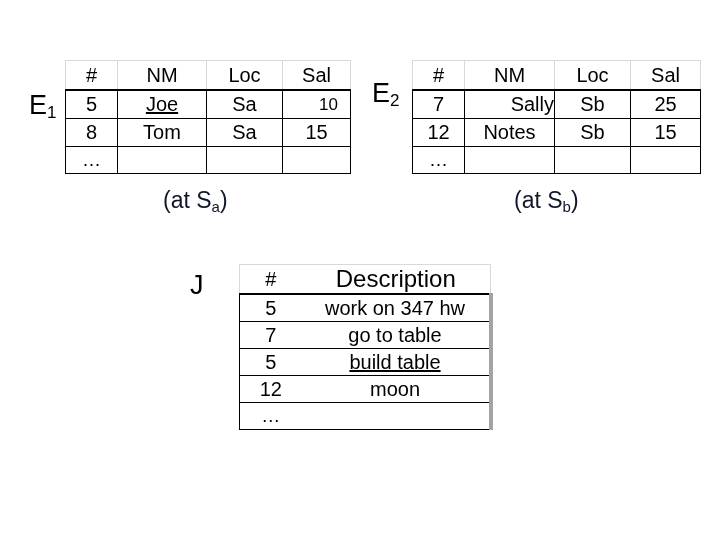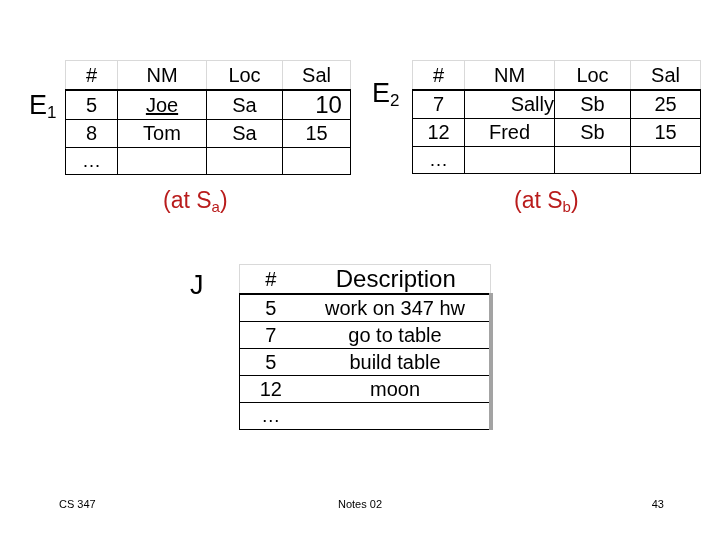--- a/index.html
+++ b/index.html
@@ -94,21 +94,21 @@
     position: relative;
     top: 4px;
   }
 
   
   .site-caption {
     position: absolute;
     font-size: 23px;
     line-height: 1;
     white-space: nowrap;
-    color: #b91c1c;
+    color: #0f172a;
   }
   .site-caption .sub {
     font-size: 15px;
     position: relative;
     top: 4px;
   }
 
   
   .footer {
     position: absolute;
@@ -150,21 +150,21 @@
         <th class="c-rest" style="height:28px; font-size:20px;">NM</th>
         <th class="c-rest" style="height:28px; font-size:20px;">Loc</th>
         <th class="c-rest" style="height:28px; font-size:20px;">Sal</th>
       </tr>
     </thead>
     <tbody>
       <tr>
         <td class="c-num" style="height:27px; font-size:20px;">5</td>
         <td class="c-rest" style="height:27px; font-size:20px;text-decoration:underline;">Joe</td>
         <td class="c-rest" style="height:27px; font-size:20px;">Sa</td>
-        <td class="c-rest" style="height:27px; font-size:24px;padding-left:24px;">10</td>
+        <td class="c-rest" style="height:27px; font-size:17px;padding-left:24px;">10</td>
       </tr>
       <tr>
         <td class="c-num" style="height:27px; font-size:20px;">8</td>
         <td class="c-rest" style="height:27px; font-size:20px;">Tom</td>
         <td class="c-rest" style="height:27px; font-size:20px;">Sa</td>
         <td class="c-rest" style="height:27px; font-size:20px;">15</td>
       </tr>
       <tr>
         <td class="c-num" style="height:26px; font-size:19px;">…</td>
         <td class="c-rest"></td>
@@ -199,21 +199,21 @@
     </thead>
     <tbody>
       <tr>
         <td class="c-num" style="height:27px; font-size:20px;">7</td>
         <td class="c-rest" style="height:27px; font-size:20px;text-align:right;">Sally</td>
         <td class="c-rest" style="height:27px; font-size:20px;">Sb</td>
         <td class="c-rest" style="height:27px; font-size:20px;">25</td>
       </tr>
       <tr>
         <td class="c-num" style="height:27px; font-size:20px;">12</td>
-        <td class="c-rest" style="height:27px; font-size:20px;">Fred</td>
+        <td class="c-rest" style="height:27px; font-size:20px;">Notes</td>
         <td class="c-rest" style="height:27px; font-size:20px;">Sb</td>
         <td class="c-rest" style="height:27px; font-size:20px;">15</td>
       </tr>
       <tr>
         <td class="c-num" style="height:26px; font-size:19px;">…</td>
         <td class="c-rest"></td>
         <td class="c-rest"></td>
         <td class="c-rest"></td>
       </tr>
     </tbody>
@@ -242,32 +242,27 @@
       <tr>
         <td class="c-num" style="height:26px; font-size:20px;">5</td>
         <td class="c-desc" style="height:26px; font-size:20px;">work on 347 hw</td>
       </tr>
       <tr>
         <td class="c-num" style="height:26px; font-size:20px;">7</td>
         <td class="c-desc" style="height:26px; font-size:20px;">go to table</td>
       </tr>
       <tr>
         <td class="c-num" style="height:26px; font-size:20px;">5</td>
-        <td class="c-desc" style="height:26px; font-size:20px;">build table</td>
+        <td class="c-desc" style="height:26px; font-size:20px;text-decoration:underline;">build table</td>
       </tr>
       <tr>
         <td class="c-num" style="height:26px; font-size:20px;">12</td>
         <td class="c-desc" style="height:26px; font-size:20px;">moon</td>
       </tr>
       <tr>
         <td class="c-num" style="height:26px; font-size:19px;">…</td>
         <td class="c-desc"></td>
       </tr>
     </tbody>
   </table>
 
-  <div class="footer">
-    <div class="f-left">CS 347</div>
-    <div class="f-center">Notes 02</div>
-    <div class="f-right">43</div>
-  </div>
 
 </div>
 
 </body></html>

